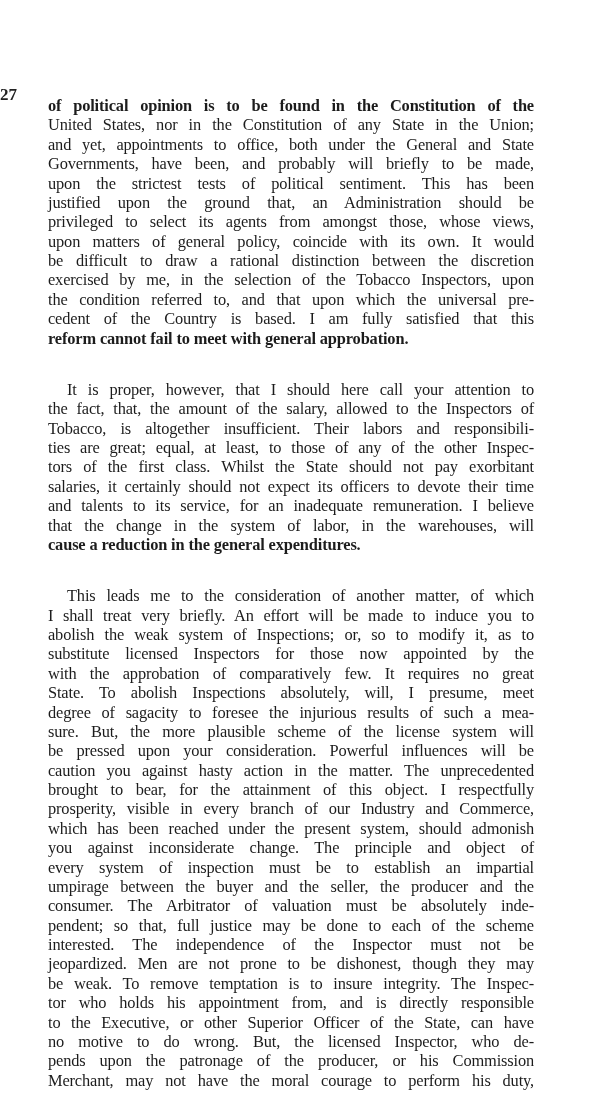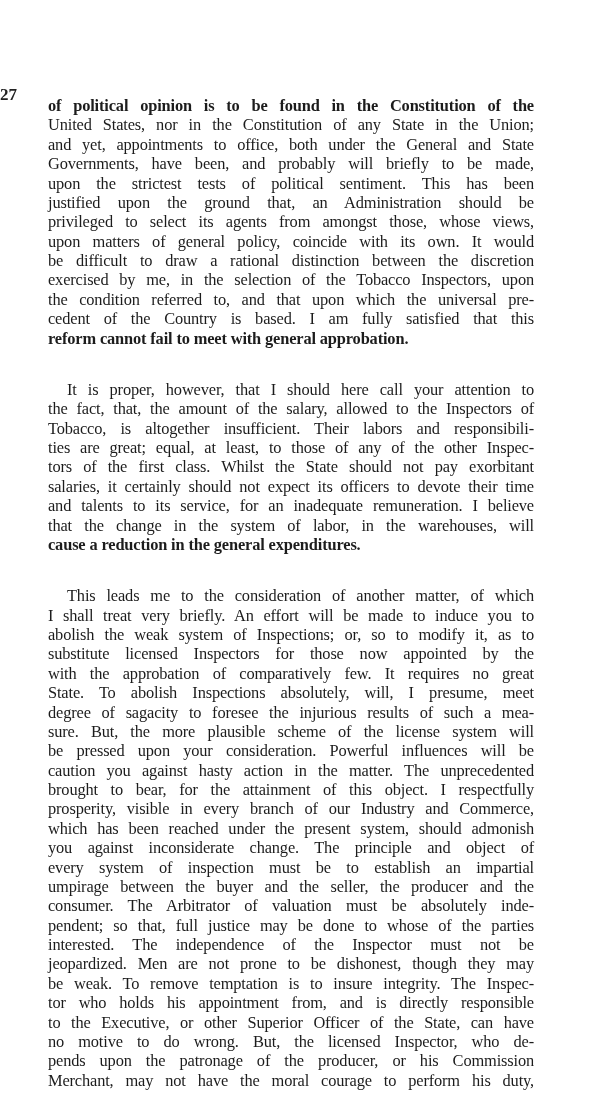--- a/index.html
+++ b/index.html
@@ -93,21 +93,21 @@
     <span class="line">sure. But, the more plausible scheme of the license system will</span>
     <span class="line">be pressed upon your consideration. Powerful influences will be</span>
     <span class="line">caution you against hasty action in the matter. The unprecedented</span>
     <span class="line">brought to bear, for the attainment of this object. I respectfully</span>
     <span class="line">prosperity, visible in every branch of our Industry and Commerce,</span>
     <span class="line">which has been reached under the present system, should admonish</span>
     <span class="line">you against inconsiderate change. The principle and object of</span>
     <span class="line">every system of inspection must be to establish an impartial</span>
     <span class="line">umpirage between the buyer and the seller, the producer and the</span>
     <span class="line">consumer. The Arbitrator of valuation must be absolutely inde-</span>
-    <span class="line">pendent; so that, full justice may be done to whose of the parties</span>
+    <span class="line">pendent; so that, full justice may be done to each of the scheme</span>
     <span class="line">interested. The independence of the Inspector must not be</span>
     <span class="line">jeopardized. Men are not prone to be dishonest, though they may</span>
     <span class="line">be weak. To remove temptation is to insure integrity. The Inspec-</span>
     <span class="line">tor who holds his appointment from, and is directly responsible</span>
     <span class="line">to the Executive, or other Superior Officer of the State, can have</span>
     <span class="line">no motive to do wrong. But, the licensed Inspector, who de-</span>
     <span class="line">pends upon the patronage of the producer, or his Commission</span>
     <span class="line">Merchant, may not have the moral courage to perform his duty,</span>
   </div>
 </div>

